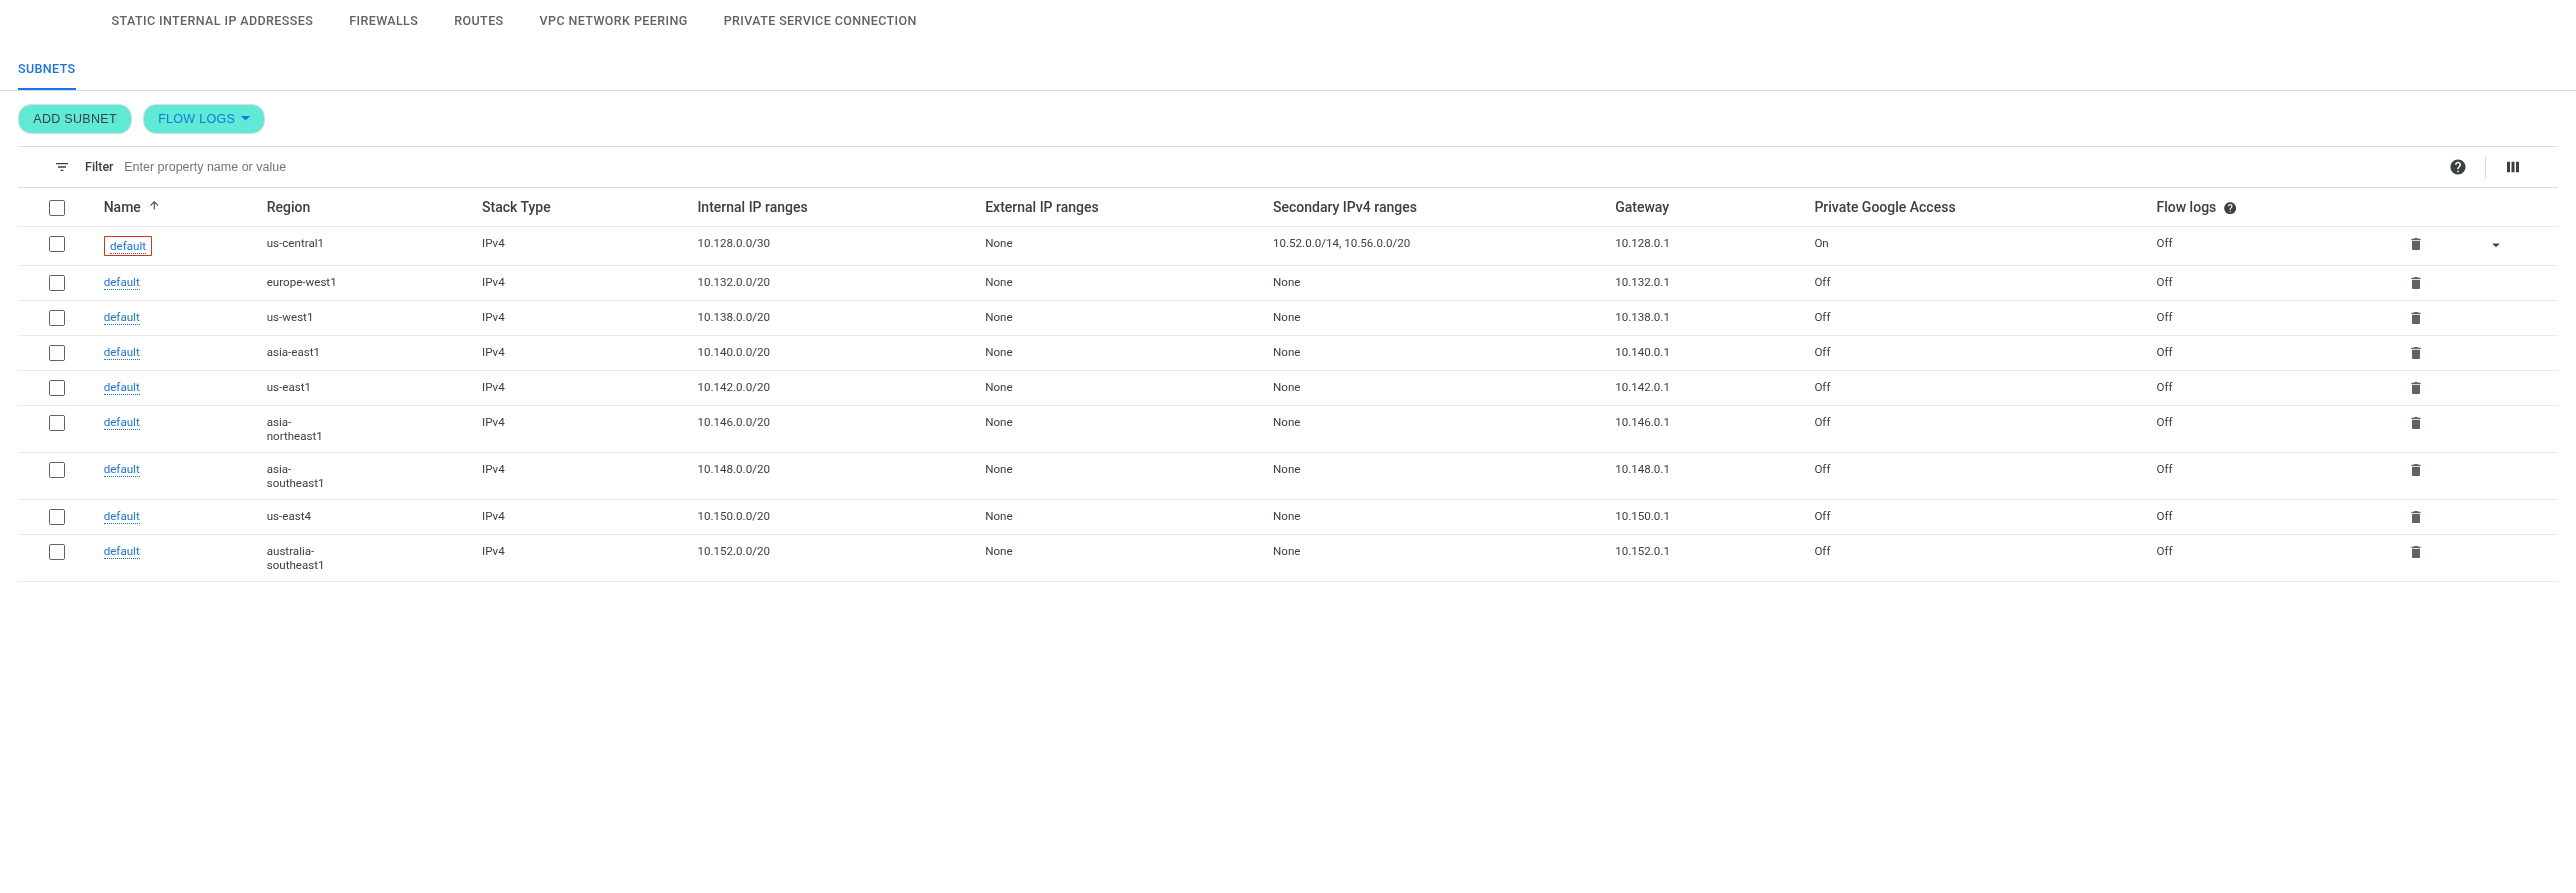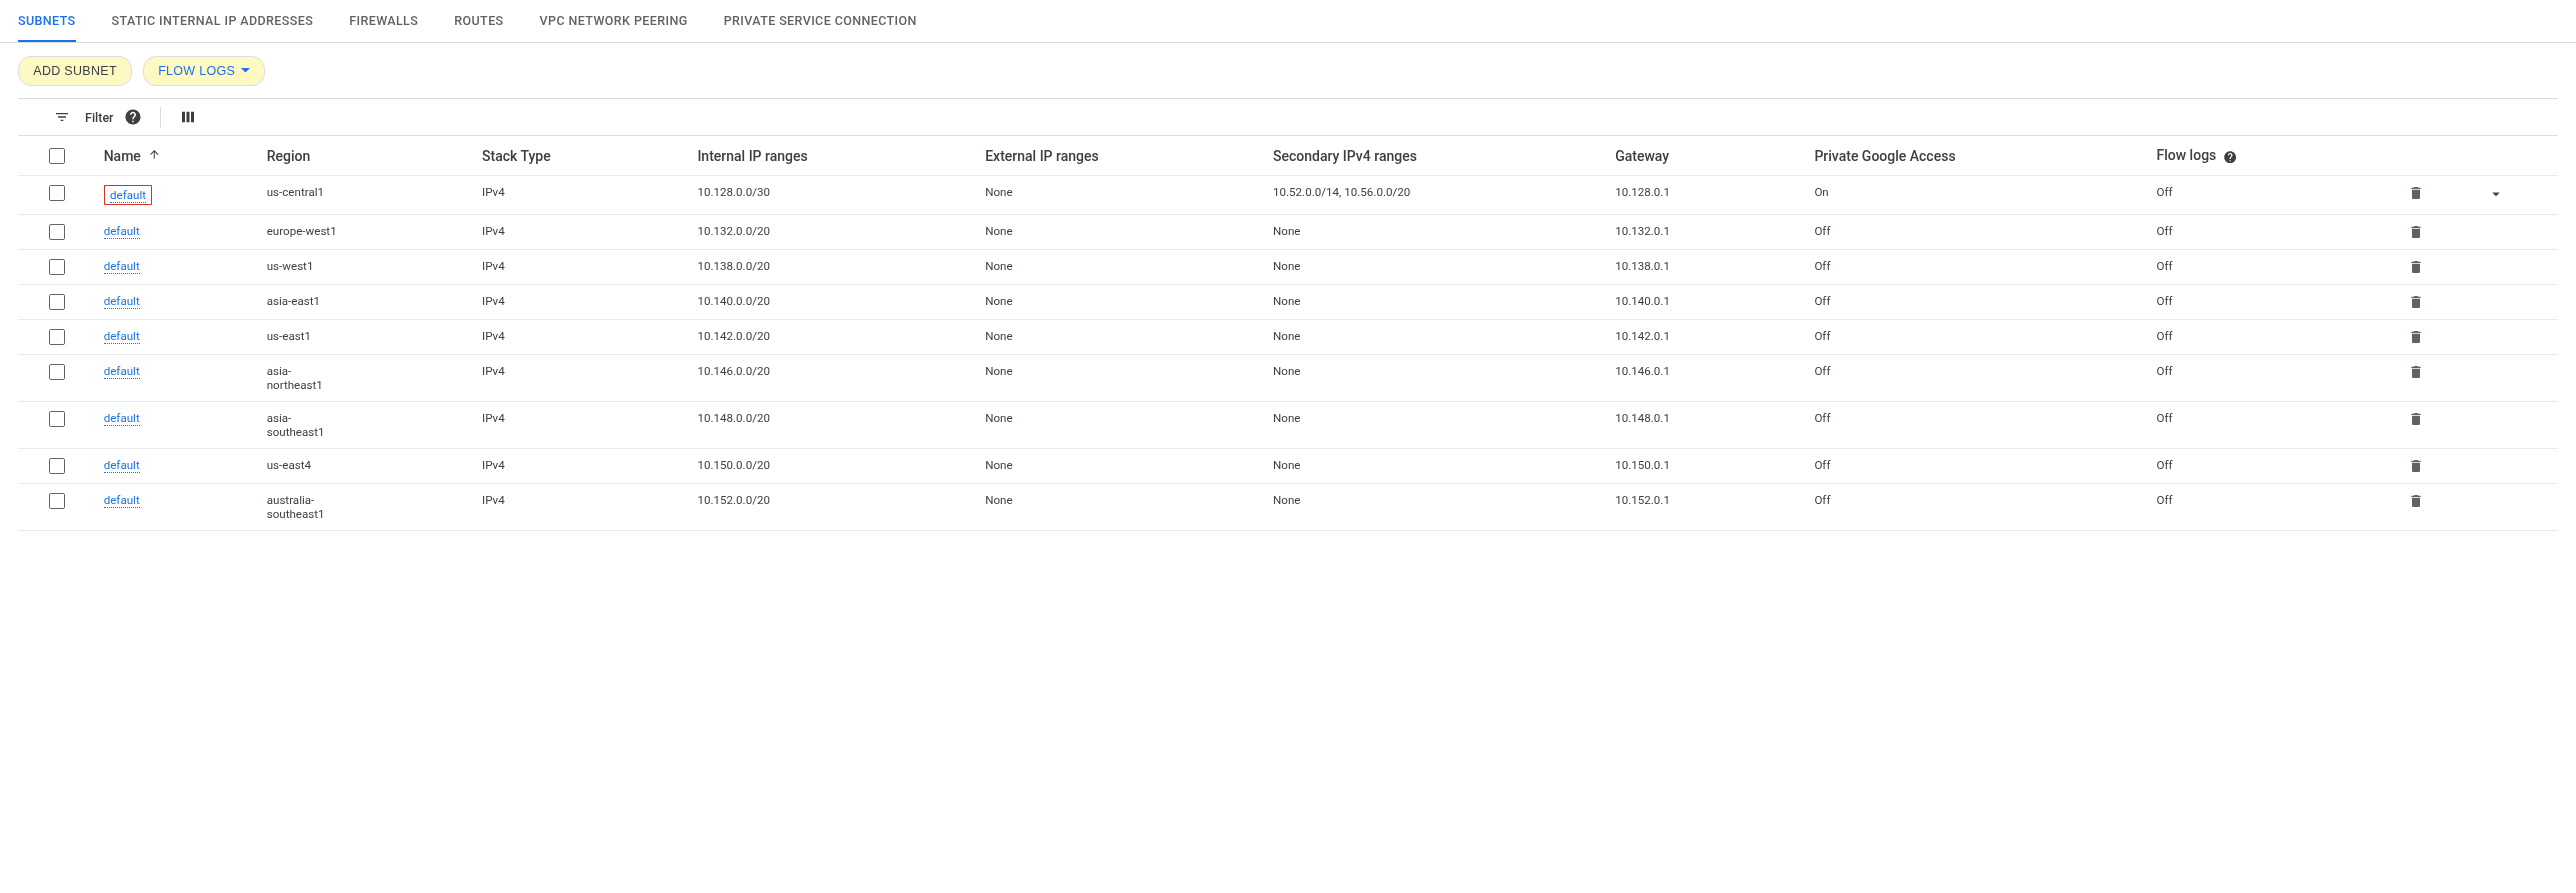--- a/index.html
+++ b/index.html
@@ -20,34 +20,35 @@
       font-size: 12.5px;
       font-weight: 500;
       letter-spacing: 0.4px;
       color: #5f6368;
       cursor: pointer;
       border-bottom: 2.7px solid transparent;
     }
     .tab.active {
       color: #1a73e8;
       border-bottom-color: #1a73e8;
+      margin-top: 48px;
     }
     .action-bar {
       display: flex;
       gap: 10.7px;
       padding: 12.5px 18px;
     }
     .btn {
       padding: 7.2px 14.3px;
       font-size: 12.5px;
       font-weight: 500;
       letter-spacing: 0.3px;
       border: 0.9px solid #dadce0;
       border-radius: 13px;
-      background: #fef9c3;
+      background: #5eead4;
       cursor: pointer;
       display: inline-flex;
       align-items: center;
       gap: 5.4px;
     }
     .btn-primary { color: #3c4043; }
     .btn-secondary { color: #1a73e8; }
     .filter-bar {
       display: flex;
       align-items: center;
@@ -184,20 +185,21 @@
 
 <div class="filter-bar">
   <div class="filter-label">
     <span>
       <svg width="16" height="16" viewBox="0 0 24 24">
           <path d="M10 18h4v-2h-4v2zM3 6v2h18V6H3zm3 7h12v-2H6v2z" fill="#3c4043"></path>
         </svg>
     </span>
     <span>Filter</span>
   </div>
+  <input class="filter-input" placeholder="Enter property name or value" style="">
   <div class="filter-right">
     <span class="icon-btn">
       <svg width="18" height="18" viewBox="0 0 24 24">
           <path d="M12 2C6.48 2 2 6.48 2 12s4.48 10 10 10 10-4.48 10-10S17.52 2 12 2zm1 17h-2v-2h2v2zm2.07-7.75l-.9.92C13.45 12.9 13 13.5 13 15h-2v-.5c0-1.1.45-2.1 1.17-2.83l1.24-1.26c.37-.36.59-.86.59-1.41 0-1.1-.9-2-2-2s-2 .9-2 2H8c0-2.21 1.79-4 4-4s4 1.79 4 4c0 .88-.36 1.68-.93 2.25z" fill="#3c4043"></path>
         </svg>
     </span>
     <div class="divider"></div>
     <span class="icon-btn">
       <svg width="18" height="18" viewBox="0 0 24 24">
           <path d="M4 5h4v14H4V5zm6 0h4v14h-4V5zm6 0h4v14h-4V5z" fill="#3c4043"></path>

